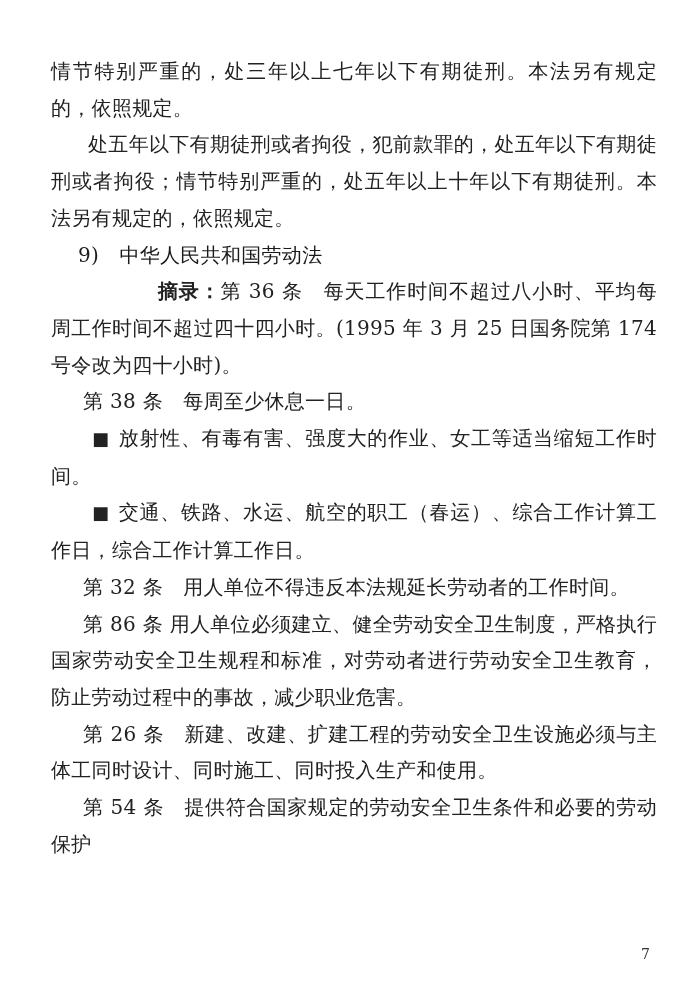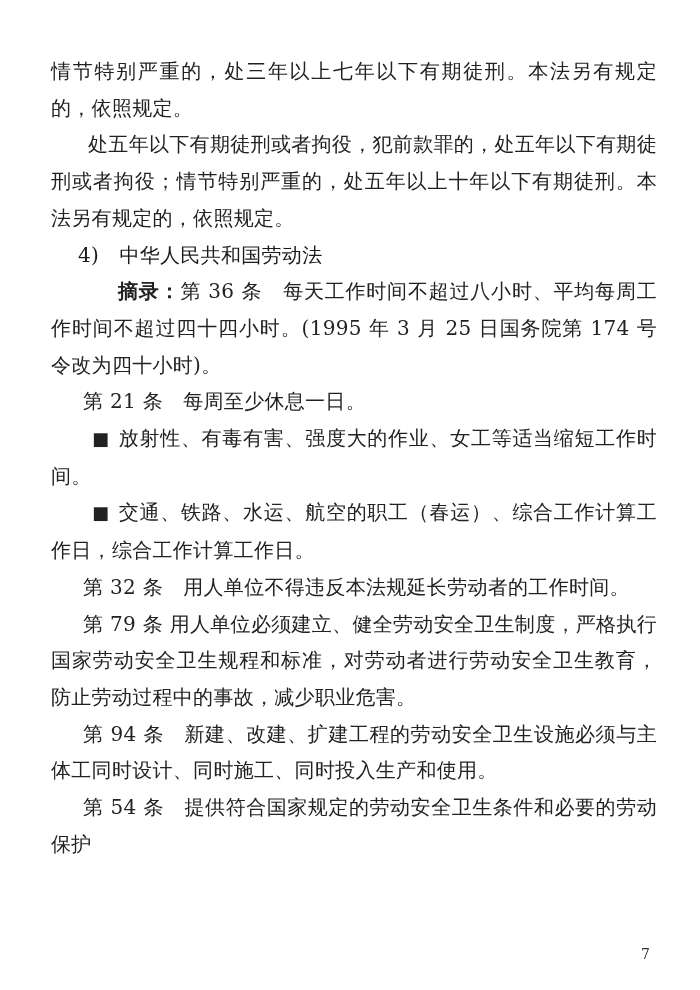--- a/index.html
+++ b/index.html
@@ -35,21 +35,21 @@
   .indent-body    { text-indent: 37px; }  
   .indent-article { text-indent: 32px; }  
   .bullet         { text-indent: 41px; }  
   .extract        { text-indent: 67px; }  
   .heading {
     font-weight: bold;
     text-indent: 27px;
     text-align: left;
     color: #1a1a1a;
   }
-  .bold-lead { font-weight: bold; }
+  .bold-lead { font-weight: bold; margin-left: 40px; }
   .marker {
     padding-right: 9px;
     font-size: 18px;
   }
   .page-number {
     position: absolute;
     left: 641px;
     top: 946px;
     font-size: 14px;
     color: #333333;
@@ -58,36 +58,36 @@
 </head>
 <body>
 
 <div class="page">
   <div class="content">
 
     <p class="para">情节特别严重的，处三年以上七年以下有期徒刑。本法另有规定的，依照规定。</p>
 
     <p class="para indent-body">处五年以下有期徒刑或者拘役，犯前款罪的，处五年以下有期徒刑或者拘役；情节特别严重的，处五年以上十年以下有期徒刑。本法另有规定的，依照规定。</p>
 
-    <h2 class="heading">4)　中华人民共和国劳动法</h2>
+    <h2 class="heading">9)　中华人民共和国劳动法</h2>
 
     <p class="para extract"><span class="bold-lead">摘录：</span><span>第 36 条　每天工作时间不超过八小时、平均每周工作时间不超过四十四小时。(1995 年 3 月 25 日国务院第 174 号令改为四十小时)。</span></p>
 
-    <p class="para indent-article">第 21 条　每周至少休息一日。</p>
+    <p class="para indent-article">第 38 条　每周至少休息一日。</p>
 
     <p class="para bullet"><span class="marker">■</span><span>放射性、有毒有害、强度大的作业、女工等适当缩短工作时间。</span></p>
 
     <p class="para bullet"><span class="marker">■</span><span>交通、铁路、水运、航空的职工（春运）、综合工作计算工作日，综合工作计算工作日。</span></p>
 
 
 
     <p class="para indent-article">第 32 条　用人单位不得违反本法规延长劳动者的工作时间。</p>
 
-    <p class="para indent-article">第 79 条 用人单位必须建立、健全劳动安全卫生制度，严格执行国家劳动安全卫生规程和标准，对劳动者进行劳动安全卫生教育，防止劳动过程中的事故，减少职业危害。</p>
+    <p class="para indent-article">第 86 条 用人单位必须建立、健全劳动安全卫生制度，严格执行国家劳动安全卫生规程和标准，对劳动者进行劳动安全卫生教育，防止劳动过程中的事故，减少职业危害。</p>
 
-    <p class="para indent-article">第 94 条　新建、改建、扩建工程的劳动安全卫生设施必须与主体工同时设计、同时施工、同时投入生产和使用。</p>
+    <p class="para indent-article">第 26 条　新建、改建、扩建工程的劳动安全卫生设施必须与主体工同时设计、同时施工、同时投入生产和使用。</p>
 
     <p class="para indent-article">第 54 条　提供符合国家规定的劳动安全卫生条件和必要的劳动保护</p>
 
   </div>
 
   <div class="page-number">7</div>
 </div>
 
 </body></html>

